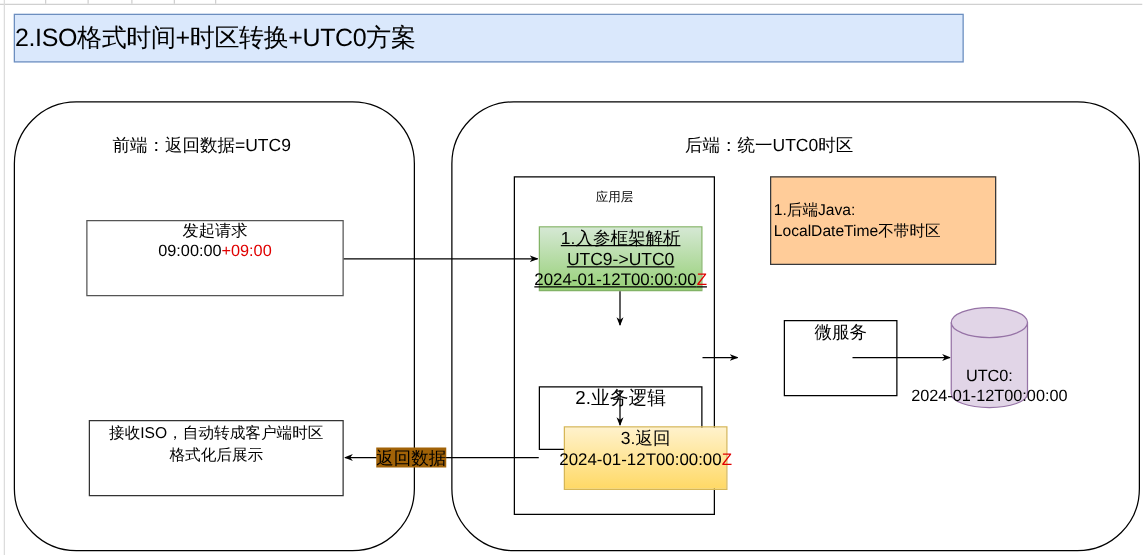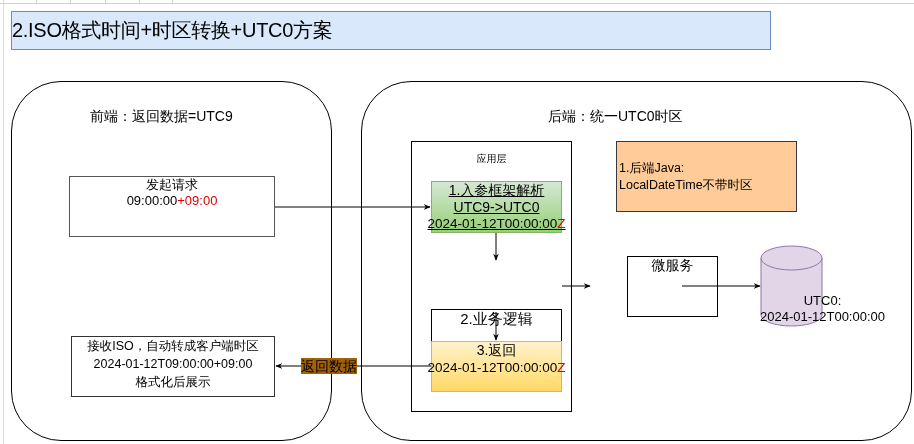--- a/index.html
+++ b/index.html
@@ -34,20 +34,21 @@
   }
   .red { color: #e00000; }
   .green {
     border: 1px solid #82b366;
     background: linear-gradient(to bottom, #d5e8d4, #97d077);
     text-decoration: underline;
   }
   .yellow {
     border: 1px solid #d6b656;
     background: linear-gradient(to bottom, #fff2cc, #ffd966);
+    margin-left: 20px;
   }
   .orange {
     border: 1px solid #36393d; background: #ffcc99;
     align-items: flex-start; justify-content: center; text-align: left; padding-left: 2px;
   }
   svg.lines { position: absolute; left: 0; top: 0; pointer-events: none; }
   .edge-label {
     position: absolute; font-family: "Liberation Sans", sans-serif; font-size: 14px; background: #a16207; white-space: nowrap; line-height: 16px;
   }
   .db-label {
@@ -75,21 +76,20 @@
 <div class="panel" style="left:361px; top:81px; width:551px; height:360px;"></div>
 <div class="panel-title" style="left:548px; top:108px;">后端：统一UTC0时区</div>
 
 <div class="box" style="left:69px; top:176px; width:206px; height:61px; font-size:13px; border-color:#555;">
   <div>发起请求</div>
   <div><span>09:00:00</span><span class="red">+09:00</span></div>
 </div>
 
 <div class="box" style="left:71px; top:336px; width:204px; height:61px; font-size:12.5px; border-color:#333; line-height:1.45;">
   <div>接收ISO，自动转成客户端时区</div>
-  <div>2024-01-12T09:00:00+09:00</div>
   <div>格式化后展示</div>
 </div>
 
 <div class="box" style="left:411px; top:141px; width:161px; height:271px; justify-content:flex-start;">
   <div style="margin-top:11px; font-size:10px;">应用层</div>
 </div>
 
 <div class="box green" style="left:431px; top:181px; width:131px; height:52px; font-size:14px; line-height:1.2; overflow:visible;">
   <div>1.入参框架解析</div>
   <div>UTC9-&gt;UTC0</div>
@@ -127,16 +127,16 @@
   <line x1="682" y1="286" x2="760" y2="286" stroke="#000" stroke-width="1" marker-end="url(#arr)"></line>
   <line x1="431" y1="366" x2="276" y2="366" stroke="#000" stroke-width="1" marker-end="url(#arr)"></line>
   <g>
     <path d="M761,258 L761,315 A30.5,11 0 0 0 822,315 L822,258" fill="#e1d5e7" stroke="#9673a6" stroke-width="1"></path>
     <ellipse cx="791.5" cy="258" rx="30.5" ry="12" fill="#e1d5e7" stroke="#9673a6" stroke-width="1"></ellipse>
   </g>
 </svg>
 
 <div class="edge-label" style="left:301px; top:358px;">返回数据</div>
 
-<div class="db-label" style="left:752px; top:293px; width:141px;">
+<div class="db-label" style="left:721px; top:293px; width:141px;">
   <div>UTC0:</div>
   <div>2024-01-12T00:00:00</div>
 </div>
 
 </body></html>

